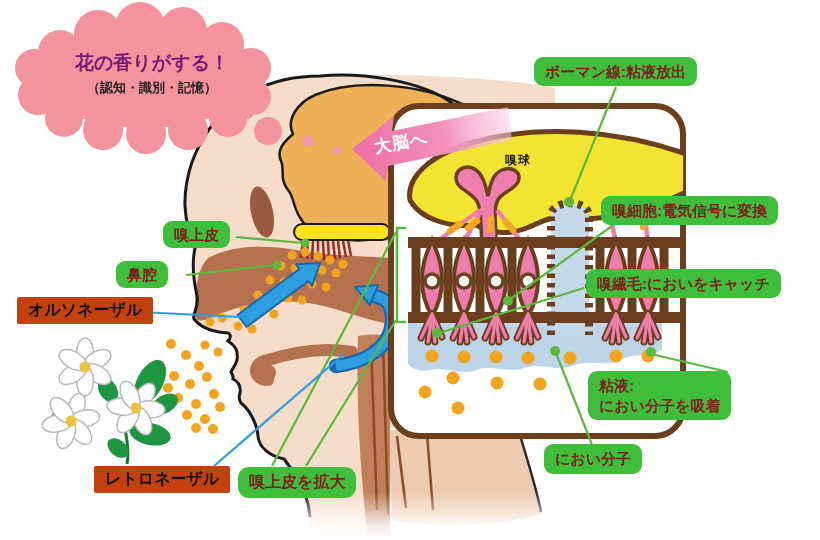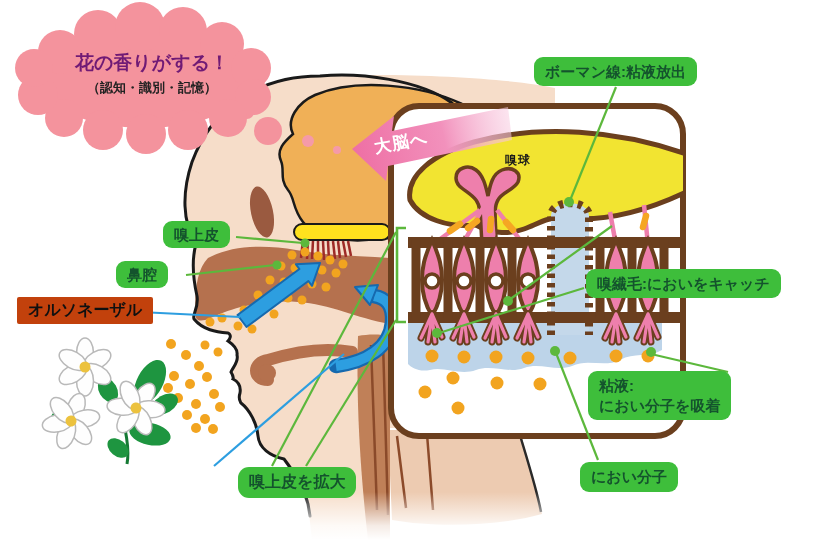--- a/index.html
+++ b/index.html
@@ -1,20 +1,20 @@
 <!DOCTYPE html>
 <html><head>
 <meta charset="utf-8">
 <style>
   html,body{margin:0;padding:0;background:#fff;}
   #stage{position:relative;width:820px;height:540px;background:#fff;overflow:hidden;
          font-family:"Liberation Sans","DejaVu Sans",sans-serif;}
   #art{position:absolute;left:0;top:0;}
   .txt{position:absolute;white-space:nowrap;font-weight:bold;}
-  .glabel{position:absolute;background:#3EBE3B;color:#14532d;font-weight:bold;font-size:15px;
+  .glabel{position:absolute;background:#3EBE3B;color:#7f1d1d;font-weight:bold;font-size:15px;
           line-height:1.3;padding:3px 11px;border-radius:9px;white-space:nowrap;
           display:flex;align-items:center;justify-content:center;}
   .blabel{position:absolute;background:#c2410c;color:#101010;font-weight:bold;font-size:16px;
           padding:3px 11px;border-radius:2px;white-space:nowrap;}
   .cloud-title{left:62px;top:50px;width:180px;text-align:center;font-size:19px;color:#701a75;}
   .cloud-sub{left:62px;top:79px;width:180px;text-align:center;font-size:13px;font-weight:bold;color:#222;}
   .cerebrum{left:374px;top:131px;color:#fff;font-size:17px;transform:rotate(-10deg);letter-spacing:1px;}
   .bulb{left:505px;top:152px;color:#1a1a1a;font-size:12px;letter-spacing:1px;}
   .ml{display:block;text-align:left;}
 </style>
@@ -369,22 +369,24 @@
 </svg>
 
 <div class="txt cloud-title">花の香りがする！</div>
 <div class="txt cloud-sub">（認知・識別・記憶）</div>
 <div class="txt cerebrum">大脳へ</div>
 <div class="txt bulb">嗅球</div>
 
 <div class="glabel" style="left:163px;top:221px;height:21px;">嗅上皮</div>
 <div class="glabel" style="left:116px;top:261px;height:21px;">鼻腔</div>
 <div class="glabel" style="left:534px;top:57px;height:23px;">ボーマン線:粘液放出</div>
+<div class="glabel" style="left:601px;top:196px;height:23px;">嗅細胞:電気信号に変換</div>
 <div class="glabel" style="left:586px;top:269px;height:23px;">嗅繊毛:においをキャッチ</div>
 <div class="glabel" style="left:588px;top:371px;display:block;padding:5px 11px;">
   <span class="ml">粘液:</span>
   <span class="ml">におい分子を吸着</span>
 </div>
-<div class="glabel" style="left:544px;top:462px;height:24px;margin-left:36px;">におい分子</div>
+<div class="glabel" style="left:544px;top:444px;height:24px;">におい分子</div>
 <div class="glabel" style="left:238px;top:467px;height:25px;font-size:16px;border-radius:11px;">嗅上皮を拡大</div>
 
 <div class="blabel" style="left:17px;top:297px;">オルソネーザル</div>
+<div class="blabel" style="left:94px;top:466px;">レトロネーザル</div>
 </div>
 
 </body></html>

